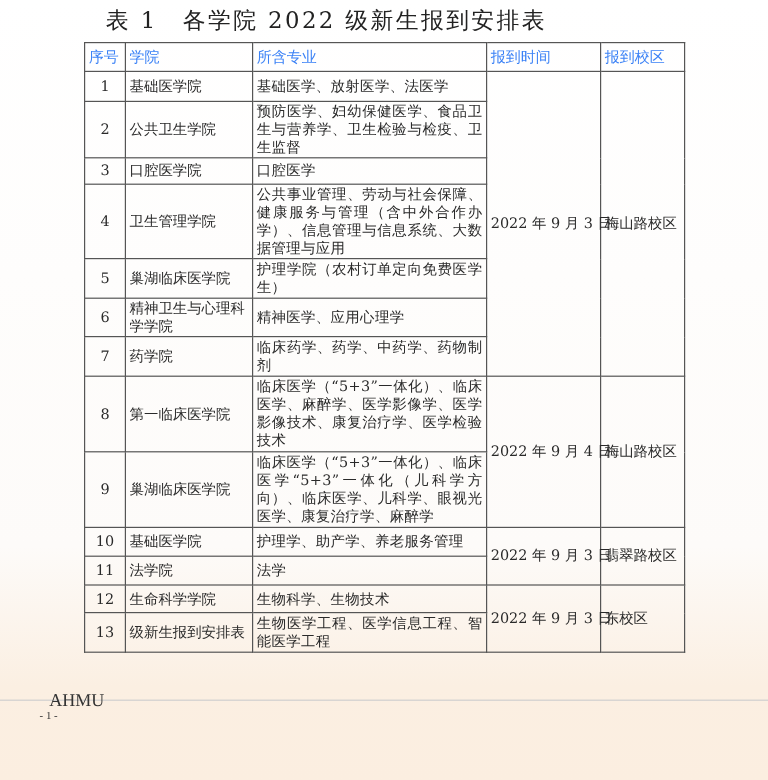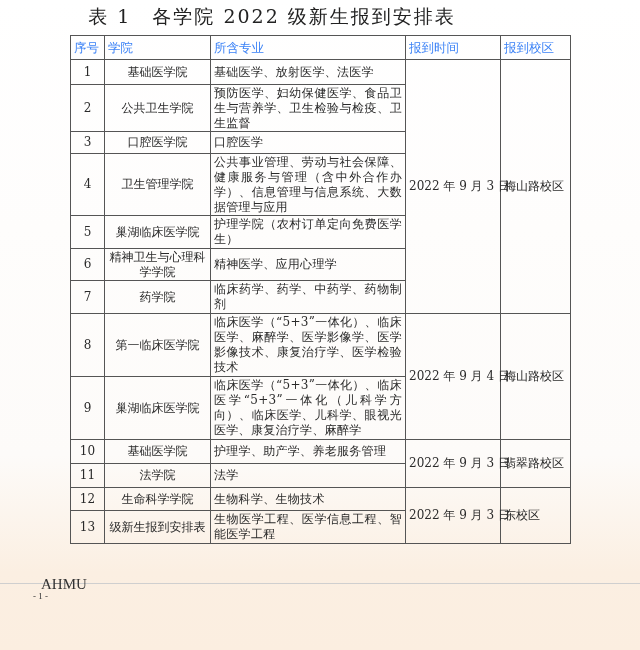--- a/index.html
+++ b/index.html
@@ -21,21 +21,21 @@
     font-size: 12px; line-height: 15px;
   }
   table.sched th, table.sched td {
     border: 1px solid #555; padding: 0 3px; vertical-align: middle;
   }
   table.sched th {
     font-family: "DejaVu Sans", "Liberation Sans", sans-serif;
     font-weight: normal; font-size: 12.5px; height: 23px; text-align: left; color: #3b82f6;
   }
   td.num { text-align: center; }
-  td.college { text-align: center; }
+  td.college { text-align: left; }
   td.majors { text-align: justify; letter-spacing: 0.3px; margin-left: 40px; }
   td.date, td.campus { text-align: left; white-space: nowrap; padding-left: 4px; }
   .footer-line {
     position: absolute; left: 0; top: 583px; width: 640px; height: 1px; background: #cfcfcf;
   }
   .footer-brand {
     position: absolute; left: 41px; top: 576px; font-size: 15px; font-family: "Liberation Serif", serif;
     background: transparent; padding-right: 4px; color: #333;
   }
   .footer-page {

